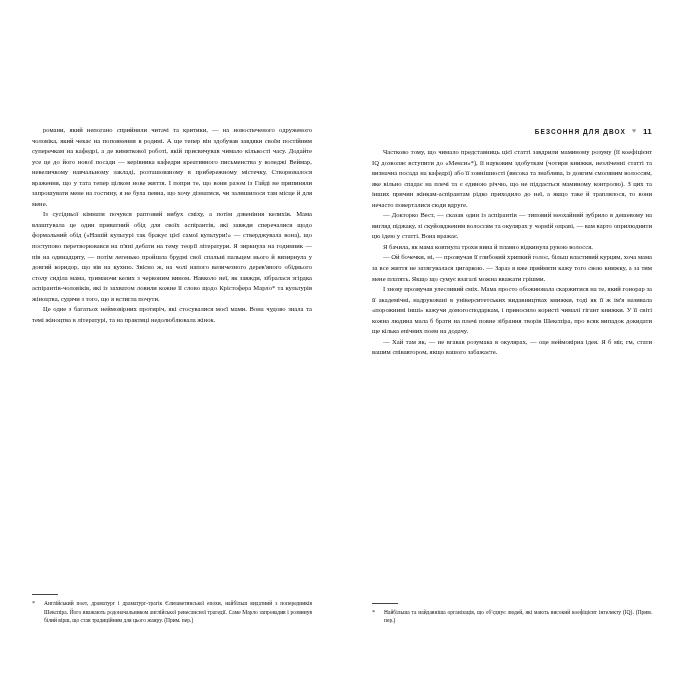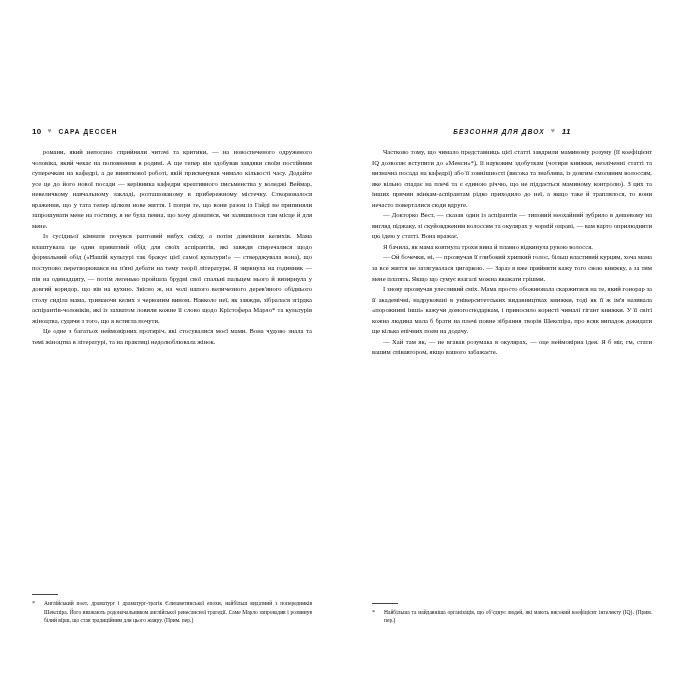--- a/index.html
+++ b/index.html
@@ -35,21 +35,21 @@
     align-items: center;
     font-family: "Liberation Sans", sans-serif;
     font-size: 6.5px;
     letter-spacing: 0.9px;
     color: #1a1a1a;
     font-weight: bold;
     height: 12px;
     margin-bottom: 10px;
   }
   .running-head.left { justify-content: flex-start; }
-  .running-head.right { justify-content: center; font-style: italic; }
+  .running-head.right { justify-content: flex-end; }
   .folio {
     font-family: "Liberation Sans", sans-serif;
     font-size: 8px;
     font-weight: bold;
     color: #111;
     letter-spacing: 0.3px;
   }
   .heart {
     color: #9a9a9a;
     font-size: 7px;
@@ -98,25 +98,20 @@
     font-size: 6px;
   }
   .fn-text { flex: 1 1 auto; }
 </style>
 </head>
 <body>
 
 <div class="spread">
 
   <div class="page page-left">
-    <div class="running-head left">
-      <span class="folio">10</span>
-      <span class="heart">♥</span>
-      <span class="rh-title">САРА ДЕССЕН</span>
-    </div>
 
     <div class="body-text">
       <p>романи, який непогано сприйняли читачі та критики, — на новоспеченого одруженого чоловіка, який чекає на поповнення в родині. А ще тепер він здобував завдяки своїм постійним суперечкам на кафедрі, а де виняткової роботі, якій присвячував чимало кількості часу. Додайте усе це до його нової посади — керівника кафедри креативного письменства у коледжі Веймар, невеличкому навчальному закладі, розташованому в прибережному містечку. Створювалося враження, що у тата тепер цілком нове життя. І попри те, що вони разом із Гайді не припиняли запрошувати мене на гостину, я не була певна, що хочу дізнатися, чи залишилося там місце й для мене.</p>
       <p>Із сусідньої кімнати почувся раптовий вибух сміху, а потім дзвеніння келихів. Мама влаштувала це один приватний обід для своїх аспірантів, які завжди сперечалися щодо формальний обід («Нашій культурі так бракує цієї самої культури!» — стверджувала вона), що поступово перетворювався на п'яні дебати на тему теорії літератури. Я зиркнула на годинник — пів на одинадцяту, — потім легенько пройшла брудні свої спальні пальцем нього й визирнула у довгий коридор, що вів на кухню. Звісно ж, на чолі напого величезного дерев'яного обіднього столу сиділа мама, тримаючи келих з червоним вином. Навколо неї, як завжди, зібралася згірдка аспірантів-чоловіків, які із захватом ловили кожне її слово щодо Крістофера Марло* та культурів жіноцтва, судячи з того, що я встигла почути.</p>
       <p>Це одне з багатьох неймовірних протиріч, які стосувалися моєї мами. Вона чудово знала та темі жіноцтва в літературі, та на практиці недолюблювала жінок.</p>
     </div>
 
     <div class="footnote-wrap">
       <div class="footnote-rule"></div>
       <div class="footnote">

